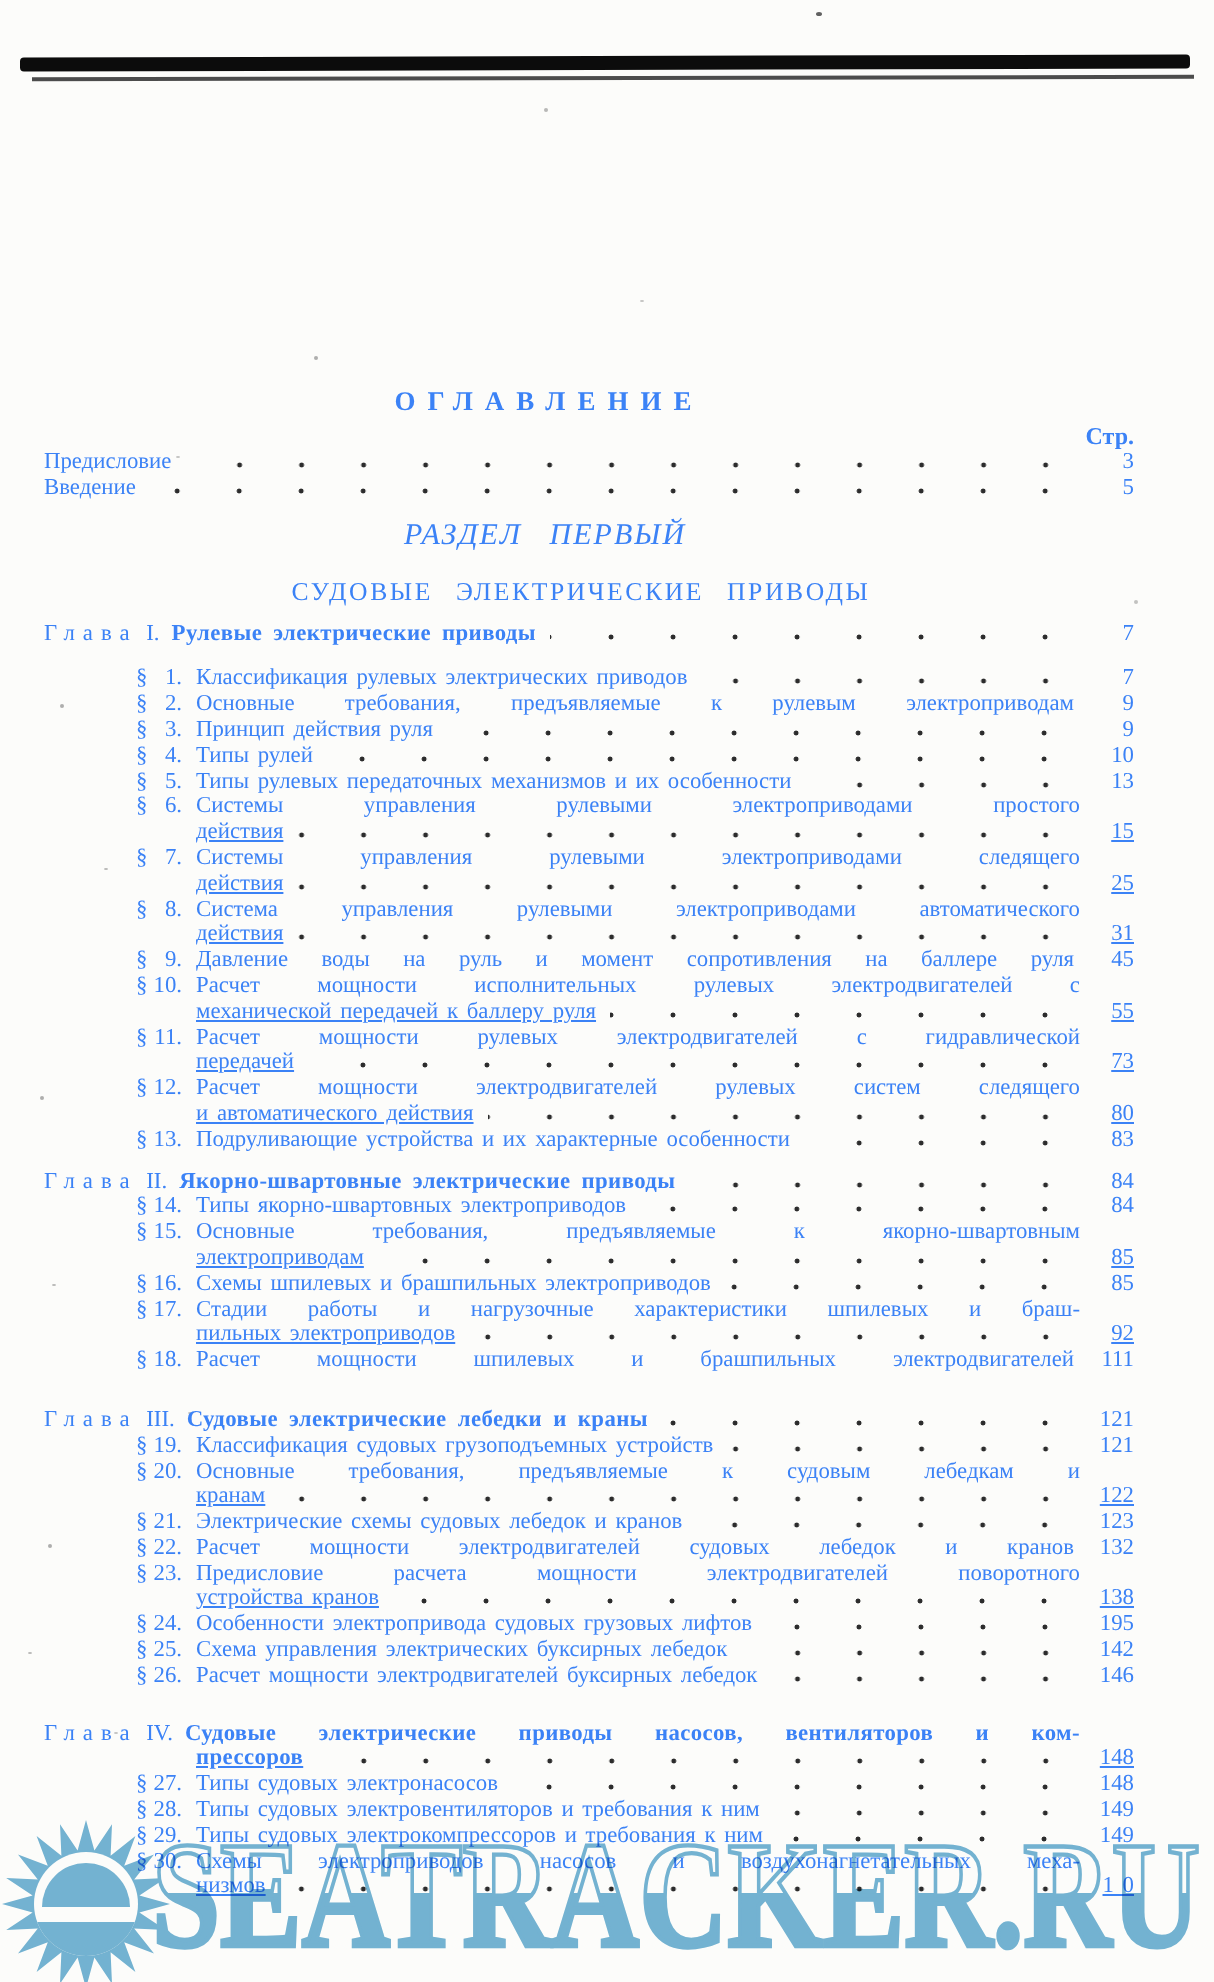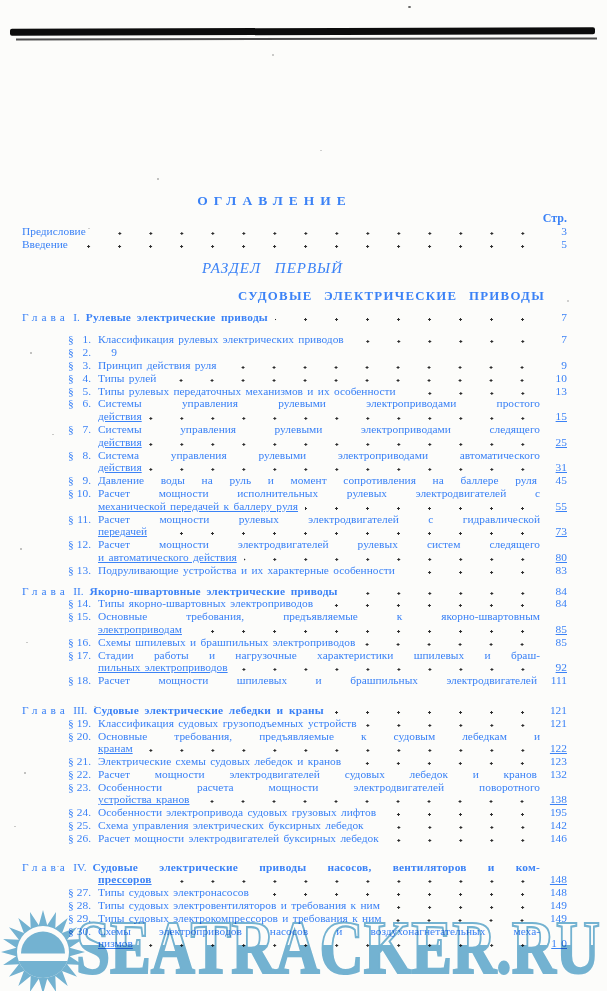--- a/index.html
+++ b/index.html
@@ -17,21 +17,21 @@
   .title{
     text-align:center;font-size:13.5px;font-weight:bold;letter-spacing:6px;
     margin:0 0 3px 0;transform:translateX(-20px);white-space:nowrap;
   }
   .strrow{text-align:right;font-size:12px;font-weight:bold;line-height:13px;height:13px;}
   .kicker{
     text-align:center;font-style:italic;font-size:15px;letter-spacing:1px;word-spacing:9px;
     margin:10px 0 0 0;transform:translateX(-22px);line-height:15px;
   }
   .heading{
-    text-align:right;font-weight:bold;font-size:12.8px;letter-spacing:1.3px;word-spacing:7px;
+    text-align:center;font-weight:normal;font-size:12.8px;letter-spacing:1.3px;word-spacing:7px;
     margin:12px 0 7px 0;transform:translateX(-22px);line-height:16px;padding-left:36px;
   }
 
   .row{display:flex;align-items:baseline;font-size:11.4px;line-height:12.8px;word-spacing:1.5px;}
   .gap-a{margin-top:10px}.gap-b{margin-top:8px}.gap-c{margin-top:17px}.gap-d{margin-top:16px}
 
   .clbl{white-space:pre;flex:none;}
   .chw{letter-spacing:4px;}
   .row.chapter .txt{margin-left:6px;}
   .row.chapter .txt, .txt.b{font-weight:bold;letter-spacing:0.2px;word-spacing:2.5px;}
@@ -108,20 +108,21 @@
           </span>
           <span class="txt">Классификация рулевых электрических приводов</span>
           <span class="lead"></span>
           <span class="pg">7</span>
         </div>
         <div class="row section">
           <span class="slbl">
             <span class="ssign">§</span>
             <span class="snum">2.</span>
           </span>
+          <span class="txt fill">Основные требования, предъявляемые к рулевым электроприводам</span>
           <span class="pg">9</span>
         </div>
         <div class="row section">
           <span class="slbl">
             <span class="ssign">§</span>
             <span class="snum">3.</span>
           </span>
           <span class="txt">Принцип действия руля</span>
           <span class="lead"></span>
           <span class="pg">9</span>
@@ -331,21 +332,21 @@
             <span class="snum">22.</span>
           </span>
           <span class="txt fill">Расчет мощности электродвигателей судовых лебедок и кранов</span>
           <span class="pg">132</span>
         </div>
         <div class="row section">
           <span class="slbl">
             <span class="ssign">§</span>
             <span class="snum">23.</span>
           </span>
-          <span class="txt fill nopg">Особенности расчета мощности электродвигателей поворотного</span>
+          <span class="txt fill nopg">Предисловие расчета мощности электродвигателей поворотного</span>
         </div>
         <div class="row cont">
           <span class="txt">устройства кранов</span>
           <span class="lead"></span>
           <span class="pg">138</span>
         </div>
         <div class="row section">
           <span class="slbl">
             <span class="ssign">§</span>
             <span class="snum">24.</span>

